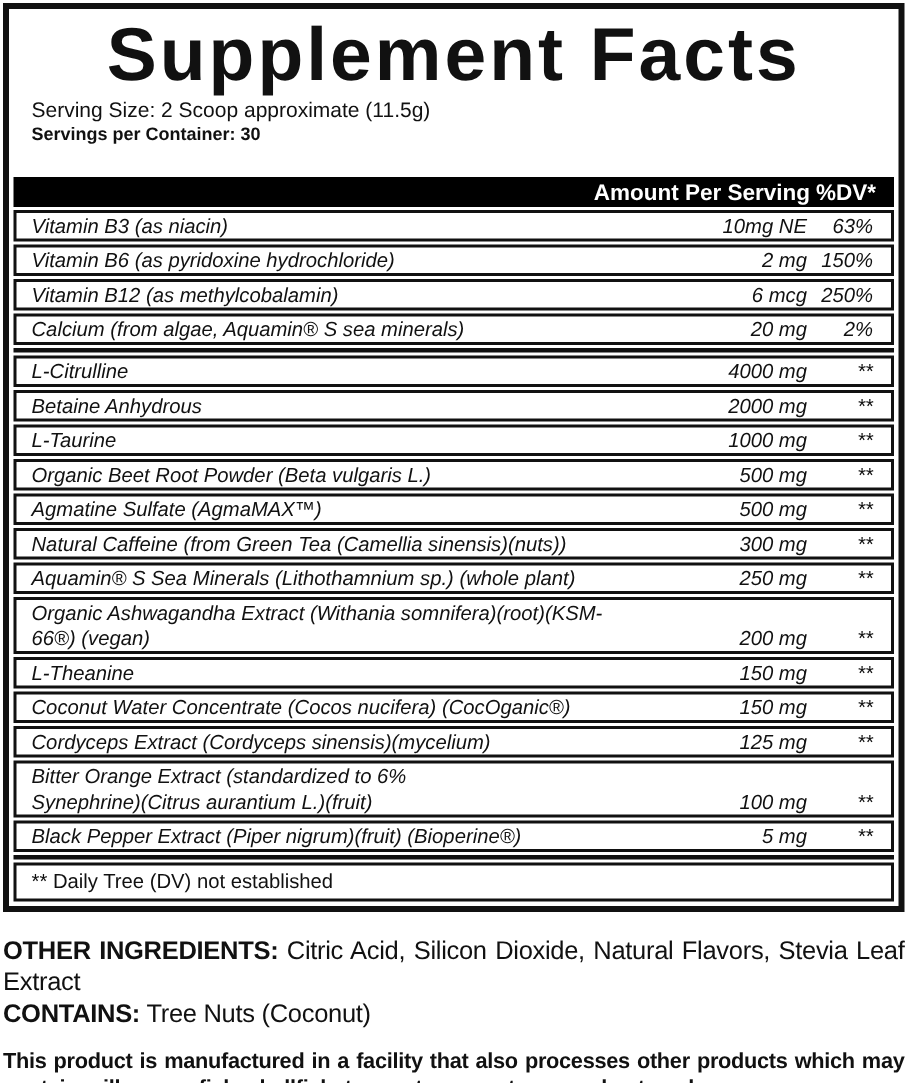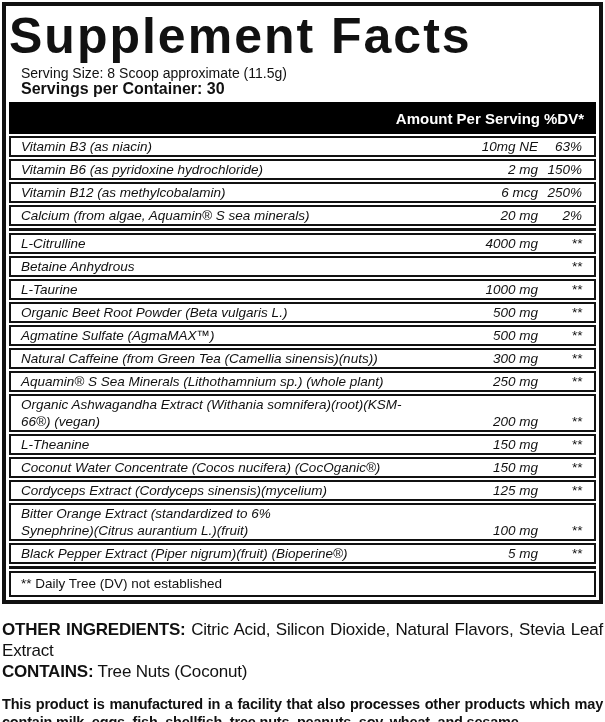--- a/index.html
+++ b/index.html
@@ -13,28 +13,28 @@
     color:var(--ink);
   }
   .label-box{
     margin:2px 2px 0 2px;
     border:4px solid var(--ink);
     padding:3px;
     background:var(--bg);
   }
   .label-title{
     font-size:50px; line-height:50px; font-weight:900;
-    letter-spacing:2px; text-align:left; white-space:nowrap;
+    letter-spacing:2px; text-align:center; white-space:nowrap;
     padding-top:2px;
   }
   .serving-size{font-size:14px; line-height:16px; padding-left:12px; margin-top:4px;}
-  .servings-per{font-size:16px; line-height:16px; font-weight:bold; padding-left:12px; margin-bottom:5px;}
+  .servings-per{font-size:12px; line-height:16px; font-weight:bold; padding-left:12px; margin-bottom:21px;}
   .header-bar{
     background:var(--bar-bg); color:var(--bar-ink);
-    height:32px; display:flex; align-items:center;
+    height:20px; display:flex; align-items:center;
     font-weight:bold; font-size:15px; margin-bottom:2px;
   }
   .header-bar .flex-spacer{flex:1;}
   .header-bar .col-amount-header{text-align:right;}
   .header-bar .col-dv-header{width:56px; padding-right:12px; text-align:right;}
   .row{
     display:flex; align-items:flex-end;
     border:2px solid var(--ink);
     margin-bottom:2px;
     font-size:13.5px; line-height:17px;
@@ -66,21 +66,21 @@
     margin-top:13px;
     font-size:14.5px; line-height:18px; font-weight:bold; letter-spacing:-0.2px;
     text-align:justify;
   }
 </style>
 </head>
 <body>
 
 <div class="label-box">
   <div class="label-title">Supplement Facts</div>
-  <div class="serving-size">Serving Size: 8 Scoop approximate (11.5g)</div>
+  <div class="serving-size">Serving Size: 2 Scoop approximate (11.5g)</div>
   <div class="servings-per">Servings per Container: 30</div>
 
   <div class="header-bar">
     <span class="flex-spacer"></span>
     <span class="col-amount-header">Amount Per Serving</span>
     <span class="col-dv-header">%DV*</span>
   </div>
 
   <div class="row">
     <span class="name">Vitamin B3 (as niacin)</span>
@@ -105,20 +105,21 @@
 
   <div class="section-divider"></div>
 
   <div class="row">
     <span class="name">L-Citrulline</span>
     <span class="amount">4000 mg</span>
     <span class="dv">**</span>
   </div>
   <div class="row">
     <span class="name">Betaine Anhydrous</span>
+    <span class="amount">2000 mg</span>
     <span class="dv">**</span>
   </div>
   <div class="row">
     <span class="name">L-Taurine</span>
     <span class="amount">1000 mg</span>
     <span class="dv">**</span>
   </div>
   <div class="row">
     <span class="name">Organic Beet Root Powder (Beta vulgaris L.)</span>
     <span class="amount">500 mg</span>

